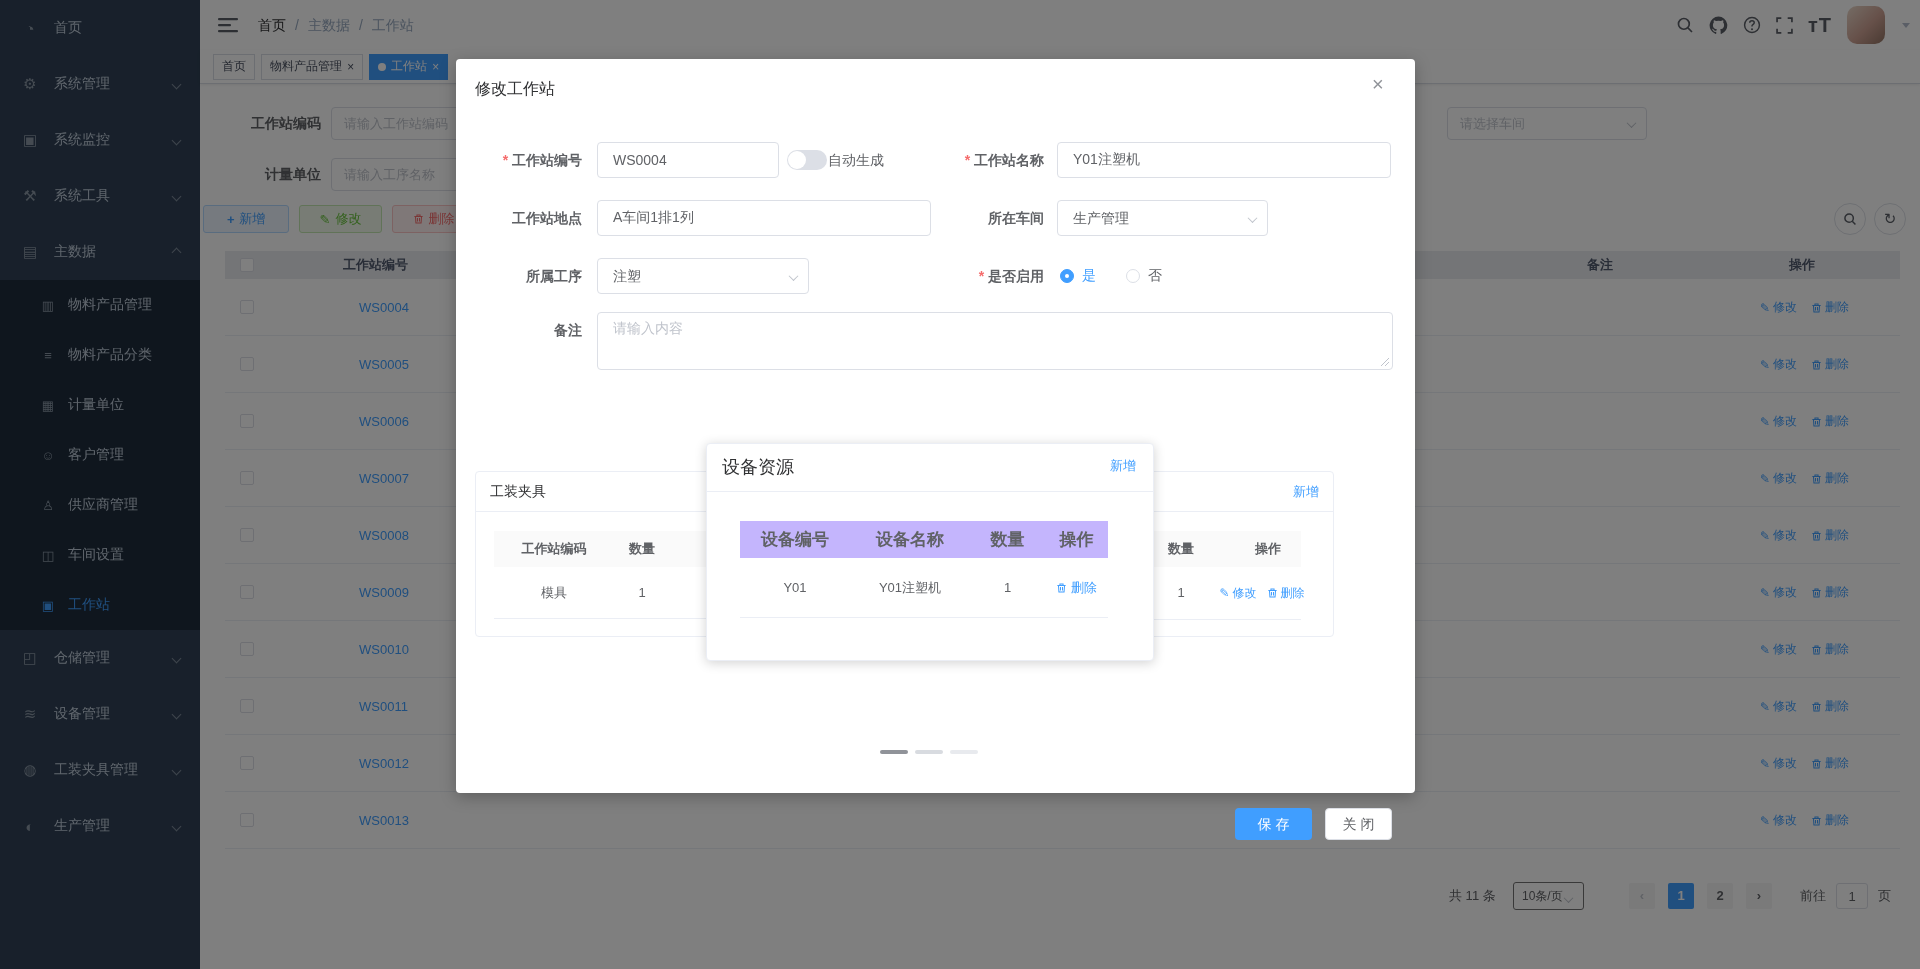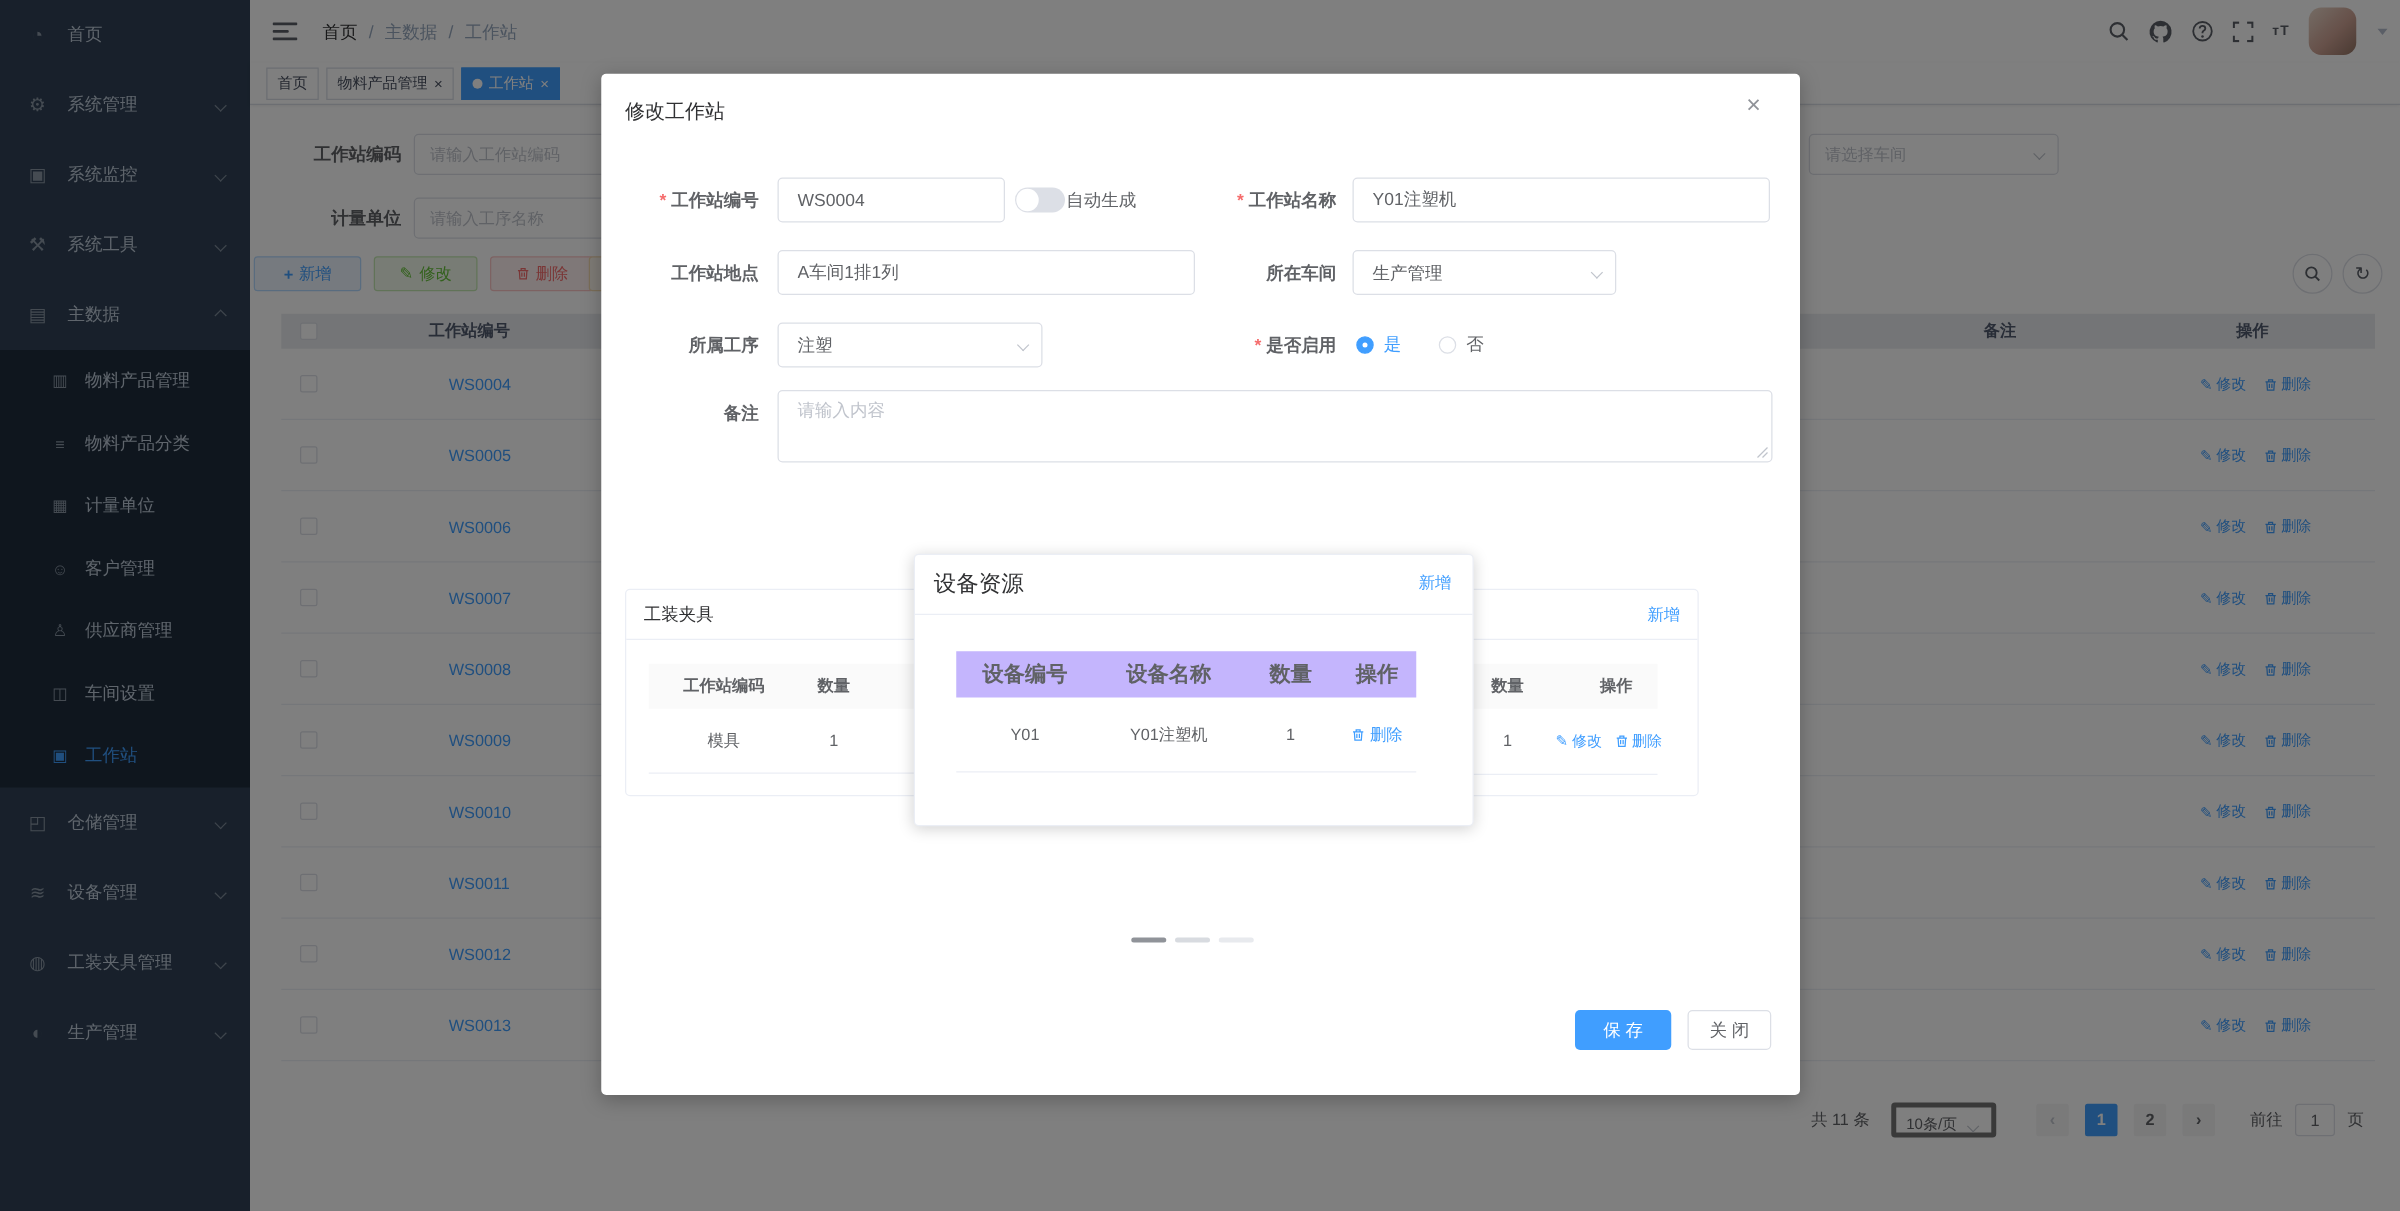--- a/index.html
+++ b/index.html
@@ -20,21 +20,21 @@
 .chev.down{transform:rotate(45deg)}
 .chev.up{transform:rotate(-135deg)}
 
 #bg-header{position:absolute;left:200px;top:0;width:1720px;height:50px;background:#fff}
 #hamburger{position:absolute;left:18px;top:17px;color:#5a5e66;cursor:pointer}
 #breadcrumb{position:absolute;left:58px;top:0;line-height:50px;display:flex;gap:9px;font-size:14px}
 #breadcrumb .c1{color:#303133}
 #breadcrumb .sep,#breadcrumb .c2{color:#97a8be}
 #hicons{position:absolute;right:10px;top:0;height:50px;display:flex;align-items:center;gap:15px;color:#5a5e66}
 .hic{cursor:pointer;display:flex;align-items:center;justify-content:center}
-.ticon{font-size:11px;font-weight:bold;letter-spacing:1px}
+.ticon{font-size:20px;font-weight:bold;letter-spacing:1px}
 #avatar{width:38px;height:38px;border-radius:10px;background:linear-gradient(135deg,#ead9cb,#cda193 55%,#937464);cursor:pointer}
 .caret{width:0;height:0;border-left:4px solid transparent;border-right:4px solid transparent;border-top:5px solid #b4bccc;margin-left:2px}
 
 #tagbar{position:absolute;left:200px;top:50px;width:1720px;height:34px;background:#fff;border-bottom:1px solid #d8dce5;box-shadow:0 1px 3px rgba(0,0,0,.08);display:flex;align-items:center;padding-left:13px;gap:6px;z-index:2}
 .tag{display:inline-flex;align-items:center;height:26px;padding:0 8px;border:1px solid #d8dce5;background:#fff;color:#495060;font-size:12px;cursor:pointer;gap:5px}
 .tag.active{background:#409EFF;border-color:#409EFF;color:#fff}
 .tag .dot{width:8px;height:8px;border-radius:50%;background:#fff;display:inline-block}
 .tag .tclose{font-size:12px;line-height:1;cursor:pointer}
 
 .slabel{position:absolute;font-weight:bold;color:#606266;line-height:33px;text-align:right;font-size:14px}
@@ -56,28 +56,28 @@
 #thead span{position:absolute;line-height:28px;font-size:13px;font-weight:bold;color:#515a6e}
 .cb{position:absolute;width:14px;height:14px;border:1px solid #dcdfe6;border-radius:2px;background:#fff;cursor:pointer}
 .t-row{position:absolute;left:225px;width:1675px;height:57px;border-bottom:1px solid #ebeef5}
 .t-row .rc{position:absolute;left:134px;line-height:57px;font-size:13px;color:#409EFF;cursor:pointer}
 .t-row .cb{left:15px;top:21px}
 #thead .cb{left:15px;top:7px}
 .t-row .ra{position:absolute;left:1535px;top:0;height:57px;display:flex;align-items:center;gap:14px}
 .lk{color:#409EFF;font-size:12px;display:inline-flex;align-items:center;gap:3px;cursor:pointer}
 
 .pg{position:absolute;font-size:13px;color:#606266;line-height:28px}
-.pg-size{position:absolute;left:1513px;top:882px;width:84px;height:28px;border:4px solid #737373;border-radius:3px;font-size:12px;color:#606266;padding-left:8px;line-height:26px;cursor:pointer}
+.pg-size{position:absolute;left:1513px;top:882px;width:71px;height:28px;border:1px solid #737373;border-radius:3px;font-size:12px;color:#606266;padding-left:8px;line-height:26px;cursor:pointer}
 .pg-btn{position:absolute;top:883px;width:26px;height:26px;border-radius:2px;background:#f4f4f5;color:#606266;text-align:center;line-height:26px;font-size:13px;font-weight:bold;cursor:pointer}
 .pg-btn.disabled{color:#c0c4cc}
 .pg-btn.active{background:#409EFF;color:#fff}
 #goto-input{position:absolute;left:1836px;top:883px;width:32px;height:26px;border:1px solid #dcdfe6;border-radius:3px;text-align:center;font-size:13px;color:#606266;outline:none}
 
 #mask{position:absolute;inset:0;background:rgba(0,0,0,.5);z-index:40}
-#modal{position:absolute;left:481px;top:59px;width:959px;height:817px;background:#fff;border-radius:4px;box-shadow:0 4px 16px rgba(0,0,0,.25);z-index:50}
+#modal{position:absolute;left:456px;top:59px;width:959px;height:734px;background:#fff;border-radius:4px;box-shadow:0 4px 16px rgba(0,0,0,.25);z-index:50}
 #m-title{position:absolute;left:19px;top:20px;font-size:16px;color:#303133}
 #m-close{position:absolute;left:916px;top:14px;font-size:20px;color:#909399;cursor:pointer}
 .flabel{position:absolute;width:136px;padding-right:10px;text-align:right;line-height:36px;font-weight:bold;color:#606266;font-size:14px}
 .flabel.rcol{left:436px;width:160px;padding-right:8px}
 .req::before{content:"* ";color:#F56C6C}
 .inp{position:absolute;height:36px;border:1px solid #dcdfe6;border-radius:4px;padding:0 15px;font-size:14px;color:#606266;background:#fff;outline:none}
 .mselect{position:absolute;height:36px;border:1px solid #dcdfe6;border-radius:4px;background:#fff;font-size:14px;color:#606266;line-height:34px;padding:0 30px 0 15px;cursor:pointer}
 .mselect .chev2{top:15px}
 .sw{position:absolute;width:40px;height:20px;border-radius:10px;background:#dcdfe6;cursor:pointer}
 .sw i{position:absolute;left:1px;top:1px;width:18px;height:18px;border-radius:50%;background:#fff}

